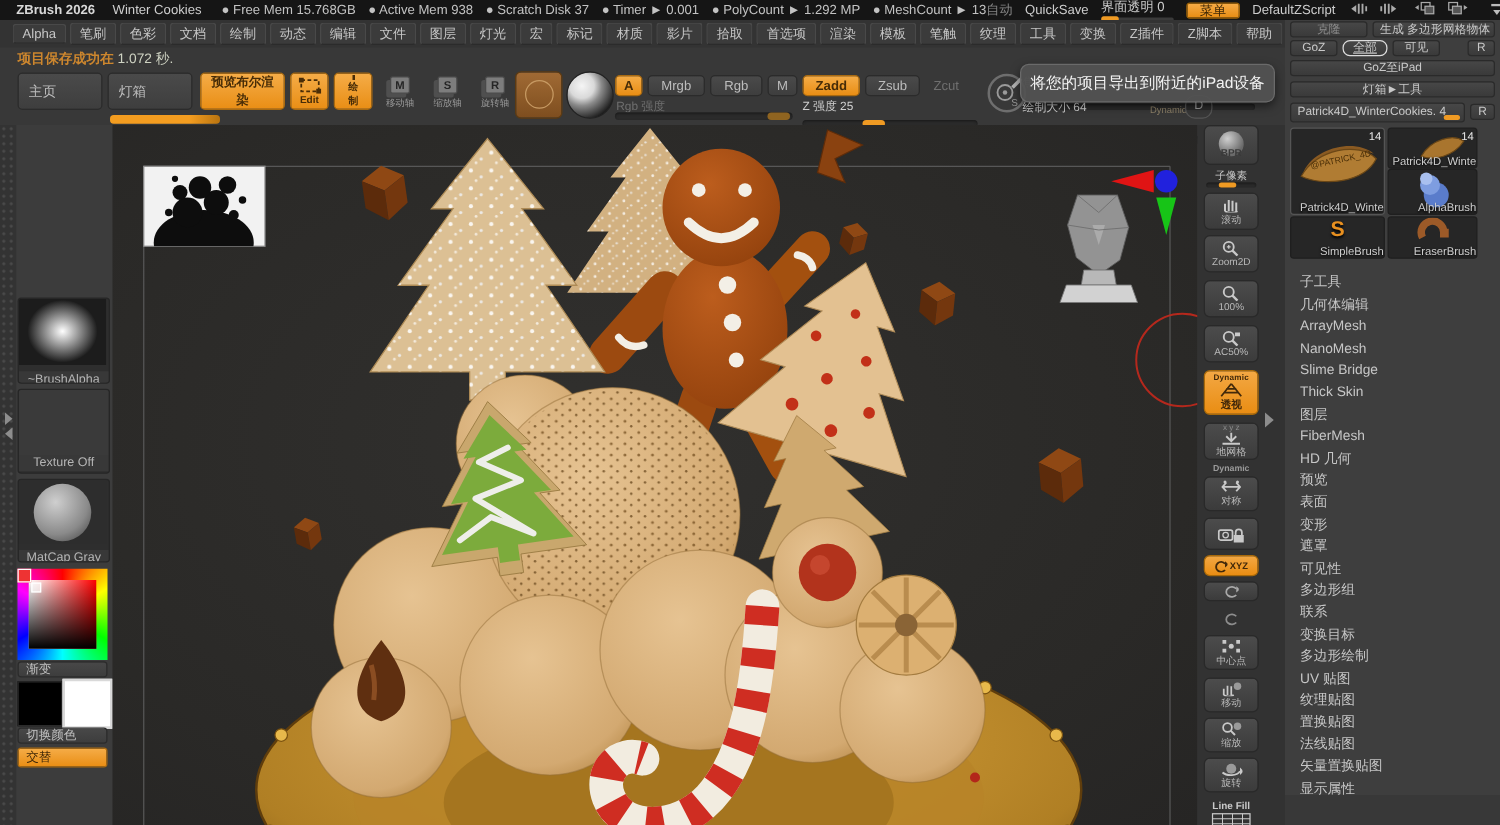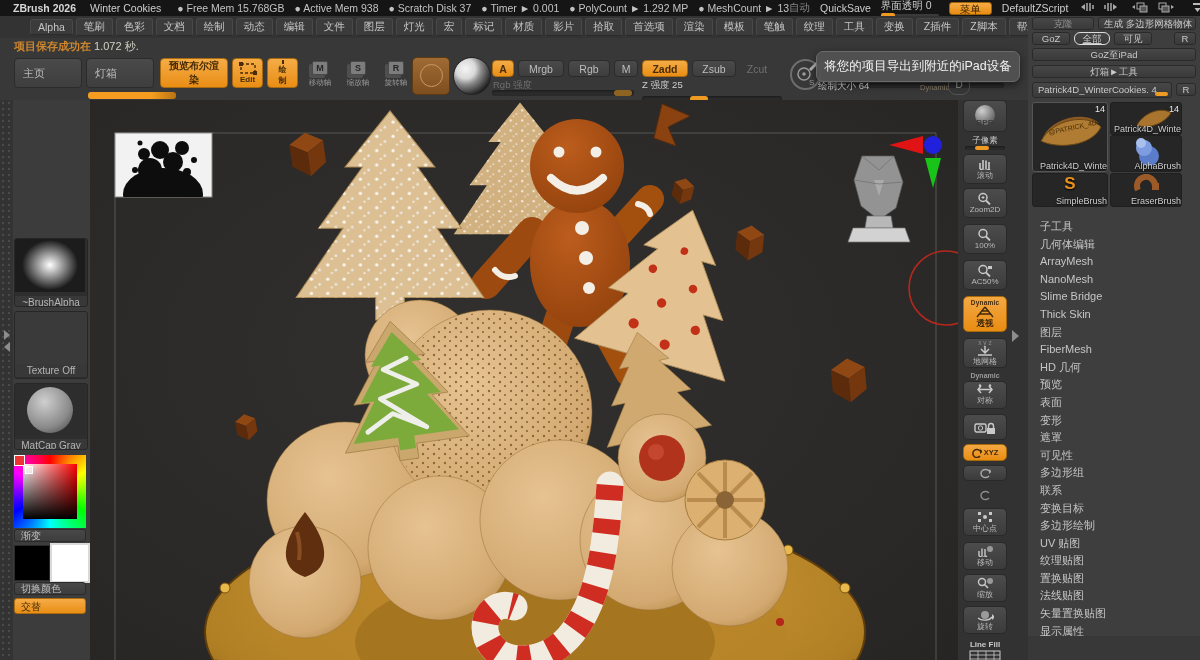--- a/index.html
+++ b/index.html
@@ -17,21 +17,21 @@
   .tb-right{margin-left:auto;display:flex;align-items:center;gap:10px;padding-right:6px;}
   .menu-btn{background:linear-gradient(#f6ab45,#e78d14);color:#3c2605;border:1px solid #9c6207;
             border-radius:3px;font-size:10.5px;padding:0 10px;height:13px;line-height:13px;cursor:pointer;}
   .uiop{display:flex;flex-direction:column;align-items:flex-start;}
   .uiop .trk{width:58px;height:3px;background:#3a3a3a;border-radius:2px;margin-top:1px;position:relative;}
   .uiop .hnd{position:absolute;left:0;top:-1px;width:14px;height:5px;background:#ef9a23;border-radius:2px;}
   .winicons{display:flex;gap:12px;align-items:center;margin-left:6px;}
   .winicons svg{display:block;}
   
   .menubar{position:absolute;left:0;top:16px;width:1200px;height:22px;background:#333333;
-           display:flex;align-items:center;gap:3px;padding-left:30px;box-sizing:border-box;}
+           display:flex;align-items:center;gap:3px;padding-left:10px;box-sizing:border-box;}
   .mbtn{background:#3b3b3b;border:1px solid #494949;border-bottom-color:#2b2b2b;border-radius:3px;
         color:#c6c6c6;font-size:10.5px;padding:1px 7px;cursor:pointer;}
   
   .statusline{position:absolute;left:14px;top:39px;font-size:11px;}
   .statusline .p1{color:#cc862e;font-weight:bold;}
   .statusline .p2{color:#cfd3c3;margin-top:28px;}
   
   .topshelf{position:absolute;left:0;top:52px;width:1200px;height:48px;background:#383838;}
   .btn{background:linear-gradient(#4a4a4a,#3e3e3e);border:1px solid #2b2b2b;border-radius:4px;
        color:#bdbdbd;font-size:11px;display:flex;align-items:center;box-sizing:border-box;cursor:pointer;}

